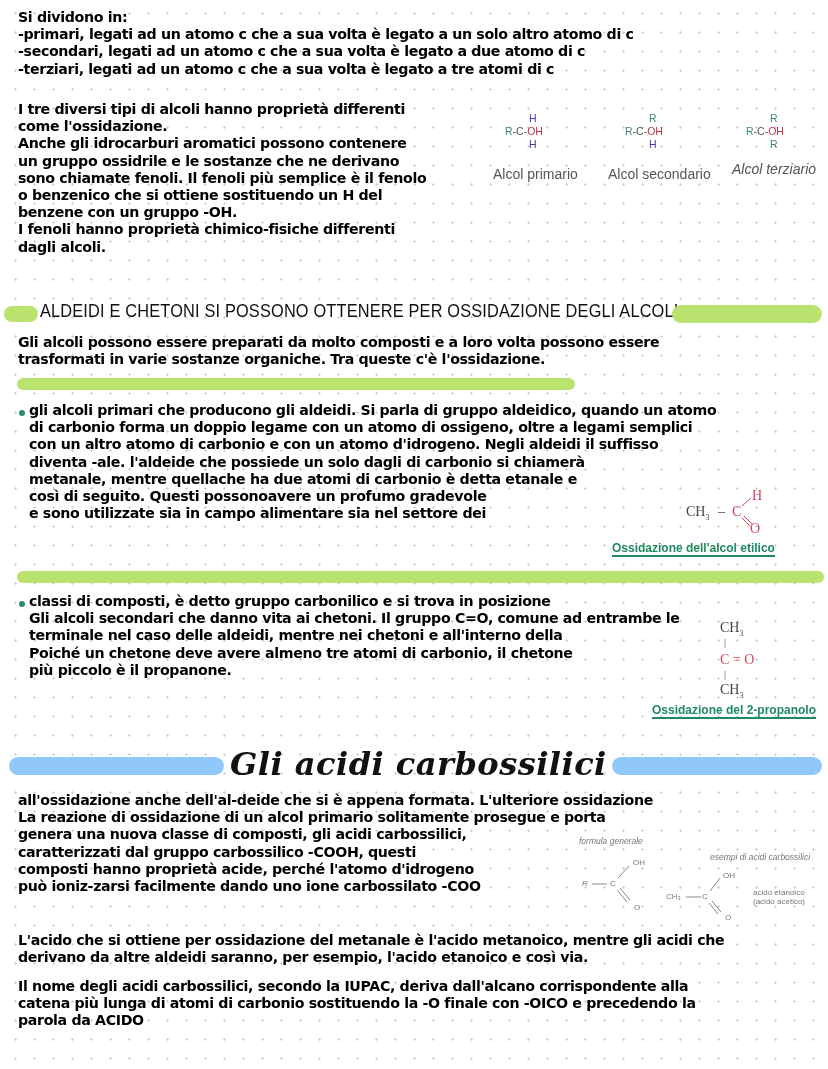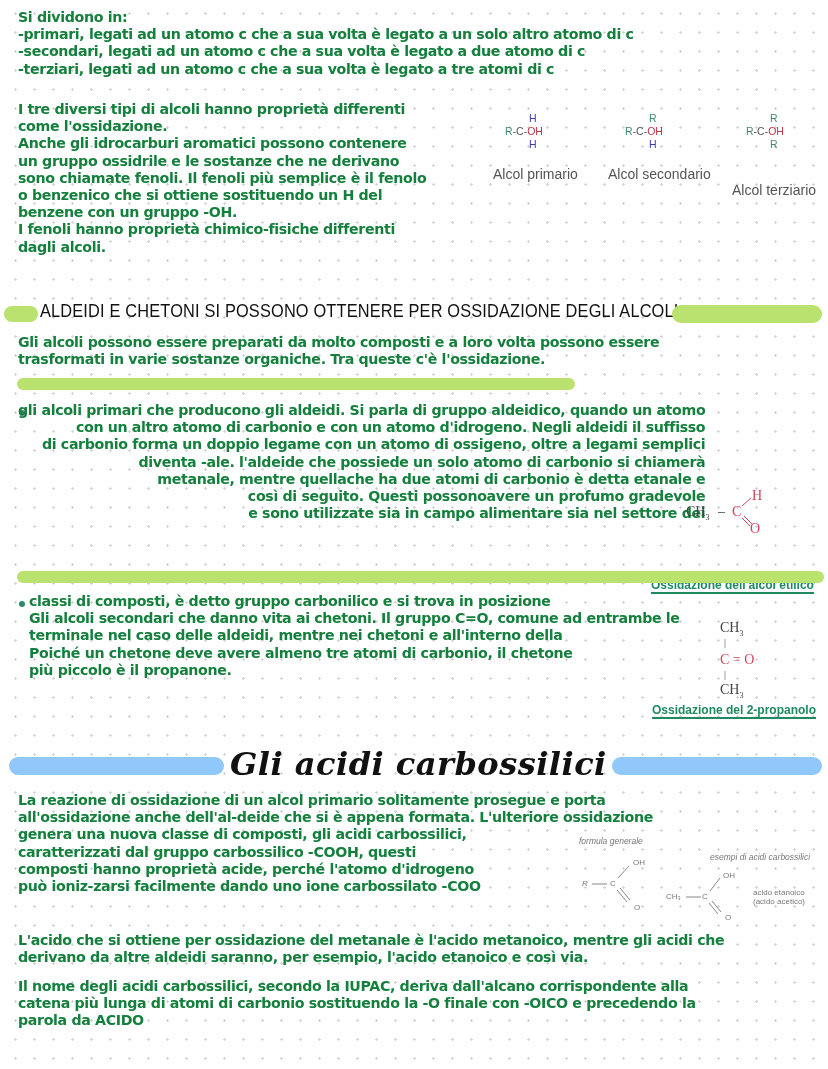--- a/index.html
+++ b/index.html
@@ -12,21 +12,21 @@
     font-family: "DejaVu Sans", sans-serif;
     color: #111;
   }
   .abs { position: absolute; }
   .hand {
     font-family: "DejaVu Sans", sans-serif;
     font-weight: bold;
     font-size: 14.2px;
     line-height: 17.2px;
     letter-spacing: -0.35px;
-    color: #15803d;
+    color: #000000;
     white-space: nowrap;
   }
   .line { display: block; }
   .bullet-dot {
     position: absolute; width: 6px; height: 6px; border-radius: 50%;
     background: #2e8b6a;
   }
   .bar { position: absolute; border-radius: 10px; }
   .green { background: #b9e26f; }
   .blue { background: #90c8fb; }
@@ -103,57 +103,57 @@
   </div>
   <div class="abs caption" style="left:118px; top:54px;">Alcol secondario</div>
 
   <div class="abs" style="left:253px; top:0; width:60px;">
     <div class="abs g" style="left:27px; top:0;">R</div>
     <div class="abs" style="left:3px; top:13px; white-space:nowrap;">
       <span class="g">R</span><span>-</span><span>C</span><span>-</span><span class="r">OH</span>
     </div>
     <div class="abs g" style="left:27px; top:26px;">R</div>
   </div>
-  <div class="abs caption" style="left:242px; top:70px;">Alcol terziario</div>
+  <div class="abs caption" style="left:242px; top:49px;font-style:italic;">Alcol terziario</div>
 </div>
 
 <div class="bar green" style="left:4px; top:306px; width:34px; height:16px;"></div>
 <div class="abs heading1" style="left:40px; top:300px;">ALDEIDI E CHETONI SI POSSONO OTTENERE PER OSSIDAZIONE DEGLI ALCOLI</div>
 <div class="bar green" style="left:672px; top:305px; width:150px; height:18px;"></div>
 
 <div class="abs hand" style="left:18px; top:334px;">
   <span class="line">Gli alcoli possono essere preparati da molto composti e a loro volta possono essere</span>
   <span class="line">trasformati in varie sostanze organiche. Tra queste c'è l'ossidazione.</span>
 </div>
 <div class="bar green" style="left:17px; top:378px; width:558px; height:12px;"></div>
 
 <div class="bullet-dot" style="left:19px; top:410px;"></div>
-<div class="abs hand" style="left:18px; top:402px;text-align:right;">
+<div class="abs hand" style="left:29px; top:402px;">
   <span class="line">gli alcoli primari  che producono gli aldeidi. Si parla di gruppo aldeidico, quando un atomo</span>
+  <span class="line">di carbonio forma un doppio legame con un atomo di ossigeno, oltre a legami semplici</span>
   <span class="line">con un altro atomo di carbonio e con un atomo d'idrogeno.  Negli aldeidi il suffisso</span>
-  <span class="line">di carbonio forma un doppio legame con un atomo di ossigeno, oltre a legami semplici</span>
-  <span class="line">diventa -ale. l'aldeide che possiede un solo atomo di carbonio  si chiamerà</span>
+  <span class="line">diventa -ale. l'aldeide che possiede un solo dagli di carbonio  si chiamerà</span>
   <span class="line">metanale, mentre quellache ha due atomi di  carbonio è detta etanale e</span>
   <span class="line">così di seguito. Questi possonoavere un profumo gradevole</span>
   <span class="line">e sono utilizzate sia in campo alimentare sia nel settore dei</span>
 </div>
 
 <div class="abs serifchem" style="left:686px; top:488px; width:90px; height:50px;">
   <span class="abs" style="left:0; top:16px;"><span>CH</span><sub style="font-size:8px;">3</sub></span>
   <span class="abs" style="left:32px; top:16px;">–</span>
   <span class="abs r" style="left:46px; top:16px;">C</span>
   <svg class="abs" style="left:55px; top:6px;" width="14" height="36">
     <line x1="1" y1="12" x2="10" y2="4" stroke="#d2445c" stroke-width="1"></line>
     <line x1="1" y1="24" x2="9" y2="32" stroke="#d2445c" stroke-width="1"></line>
     <line x1="3" y1="22" x2="11" y2="30" stroke="#d2445c" stroke-width="1"></line>
   </svg>
   <span class="abs r" style="left:66px; top:0;">H</span>
   <span class="abs r" style="left:64px; top:33px;">O</span>
 </div>
-<div class="abs caption-green" style="left:651px; top:541px;margin-top:37px;">Ossidazione dell'alcol etilico</div>
+<div class="abs caption-green" style="left:612px; top:541px;">Ossidazione dell'alcol etilico</div>
 
 <div class="bar green" style="left:17px; top:571px; width:807px; height:12px;"></div>
 
 <div class="bullet-dot" style="left:19px; top:601px;"></div>
 <div class="abs hand" style="left:29px; top:593px;">
   <span class="line">classi di composti, è detto gruppo carbonilico e si trova in posizione</span>
   <span class="line">Gli alcoli secondari che danno vita ai chetoni.  Il gruppo C=O, comune ad entrambe le</span>
   <span class="line">terminale nel caso delle aldeidi, mentre nei chetoni e all'interno della</span>
   <span class="line">Poiché un chetone deve avere almeno tre atomi di carbonio, il chetone</span>
   <span class="line">più piccolo è il propanone.</span>
@@ -166,22 +166,22 @@
   <span class="abs" style="left:6px; top:49px; font-size:10px;">|</span>
   <span class="abs" style="left:2px; top:62px;"><span>CH</span><sub style="font-size:8px;">3</sub></span>
 </div>
 <div class="abs caption-green" style="left:652px; top:703px;">Ossidazione del 2-propanolo</div>
 
 <div class="bar blue" style="left:9px; top:757px; width:215px; height:18px;"></div>
 <div class="abs heading2" style="left:230px; top:745px;">Gli acidi carbossilici</div>
 <div class="bar blue" style="left:612px; top:757px; width:210px; height:18px;"></div>
 
 <div class="abs hand" style="left:18px; top:792px;">
+  <span class="line">all'ossidazione anche dell'al-deide che si è appena formata. L'ulteriore ossidazione</span>
   <span class="line">La reazione di ossidazione di un alcol primario solitamente prosegue e porta</span>
-  <span class="line">all'ossidazione anche dell'al-deide che si è appena formata. L'ulteriore ossidazione</span>
   <span class="line">genera una nuova classe di composti, gli acidi carbossilici,</span>
   <span class="line"> caratterizzati dal gruppo carbossilico -COOH, questi</span>
   <span class="line">composti hanno proprietà acide, perché l'atomo d'idrogeno</span>
   <span class="line">può ioniz-zarsi facilmente dando uno ione carbossilato -COO</span>
 </div>
 
 <div class="abs" style="left:575px; top:836px; width:250px; height:84px;text-align:right;">
   <div class="abs small-italic" style="left:4px; top:0;">formula generale</div>
   <div class="abs small-italic" style="left:135px; top:16px;">esempi di acidi carbossilici</div>
 

